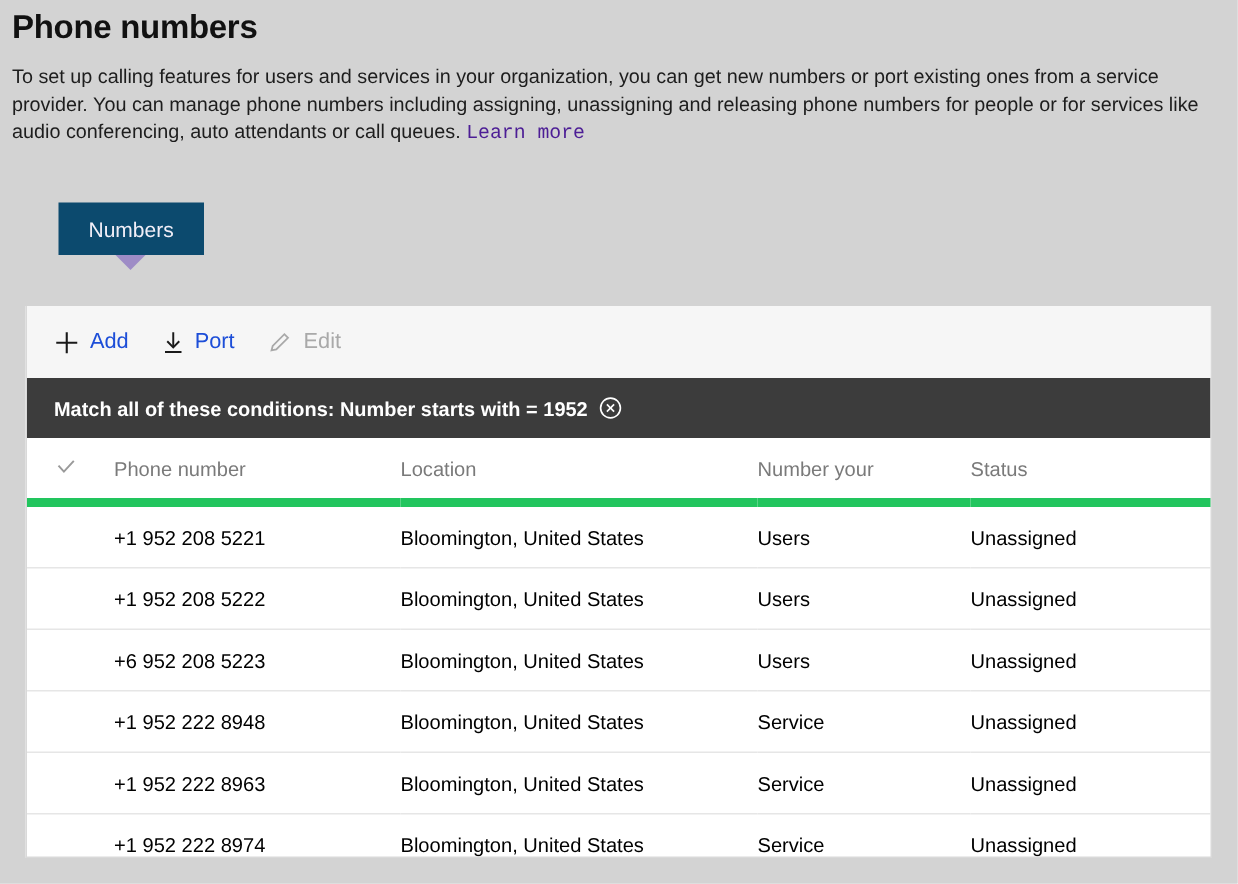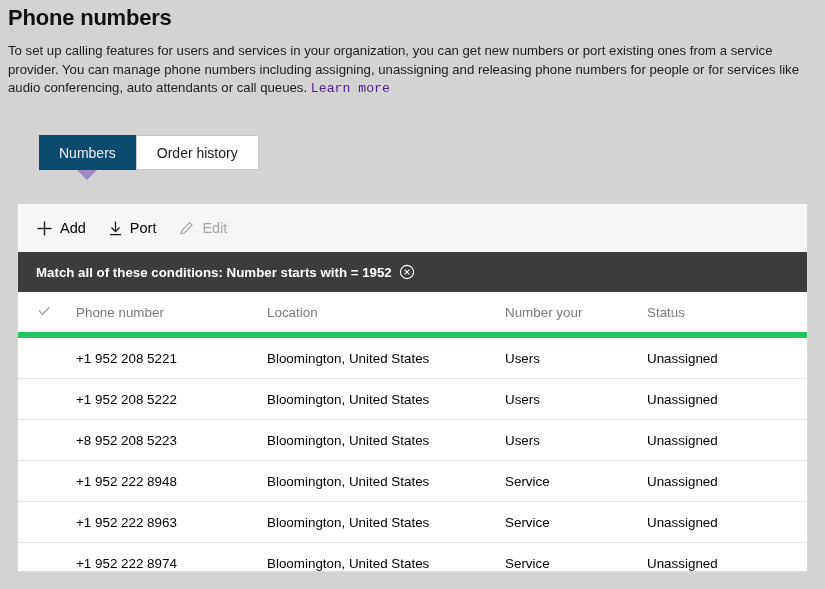--- a/index.html
+++ b/index.html
@@ -113,21 +113,21 @@
     align-items: center;
     padding-left: 18px;
     box-sizing: border-box;
   }
   .cmd {
     display: flex;
     align-items: center;
     gap: 7px;
     margin-right: 22px;
     font-size: 14.5px;
-    color: #000000;
+    color: #1d4ed8;
     cursor: pointer;
     user-select: none;
   }
   .cmd.disabled {
     color: #a9a9a9;
     cursor: default;
   }
   .cmd svg { display: block; }
 
   
@@ -185,23 +185,20 @@
 <div class="page">
 
   <div class="page-title">Phone numbers</div>
 
   <div class="intro"><span>To set up calling features for users and services in your organization, you can get new numbers or port existing ones from a service provider. You can manage phone numbers including assigning, unassigning and releasing phone numbers for people or for services like audio conferencing, auto attendants or call queues.</span> <span class="learn-more">Learn more</span></div>
 
   <div class="tabs">
     <div class="tab active">
       <span>Numbers</span>
       <span class="tab-pointer"></span>
-    </div>
-    <div class="tab inactive">
-      <span>Order history</span>
     </div>
   </div>
 
   <div class="panel">
 
     <div class="commandbar">
 
       <div class="cmd">
         <span>
           <svg width="17" height="17" viewBox="0 0 17 17">
@@ -271,21 +268,21 @@
         </tr>
         <tr>
           <td class="col-check checkmark-cell"></td>
           <td class="col-phone">+1 952 208 5222</td>
           <td class="col-loc">Bloomington, United States</td>
           <td class="col-type">Users</td>
           <td class="col-stat">Unassigned</td>
         </tr>
         <tr>
           <td class="col-check checkmark-cell"></td>
-          <td class="col-phone">+8 952 208 5223</td>
+          <td class="col-phone">+6 952 208 5223</td>
           <td class="col-loc">Bloomington, United States</td>
           <td class="col-type">Users</td>
           <td class="col-stat">Unassigned</td>
         </tr>
         <tr>
           <td class="col-check checkmark-cell"></td>
           <td class="col-phone">+1 952 222 8948</td>
           <td class="col-loc">Bloomington, United States</td>
           <td class="col-type">Service</td>
           <td class="col-stat">Unassigned</td>

